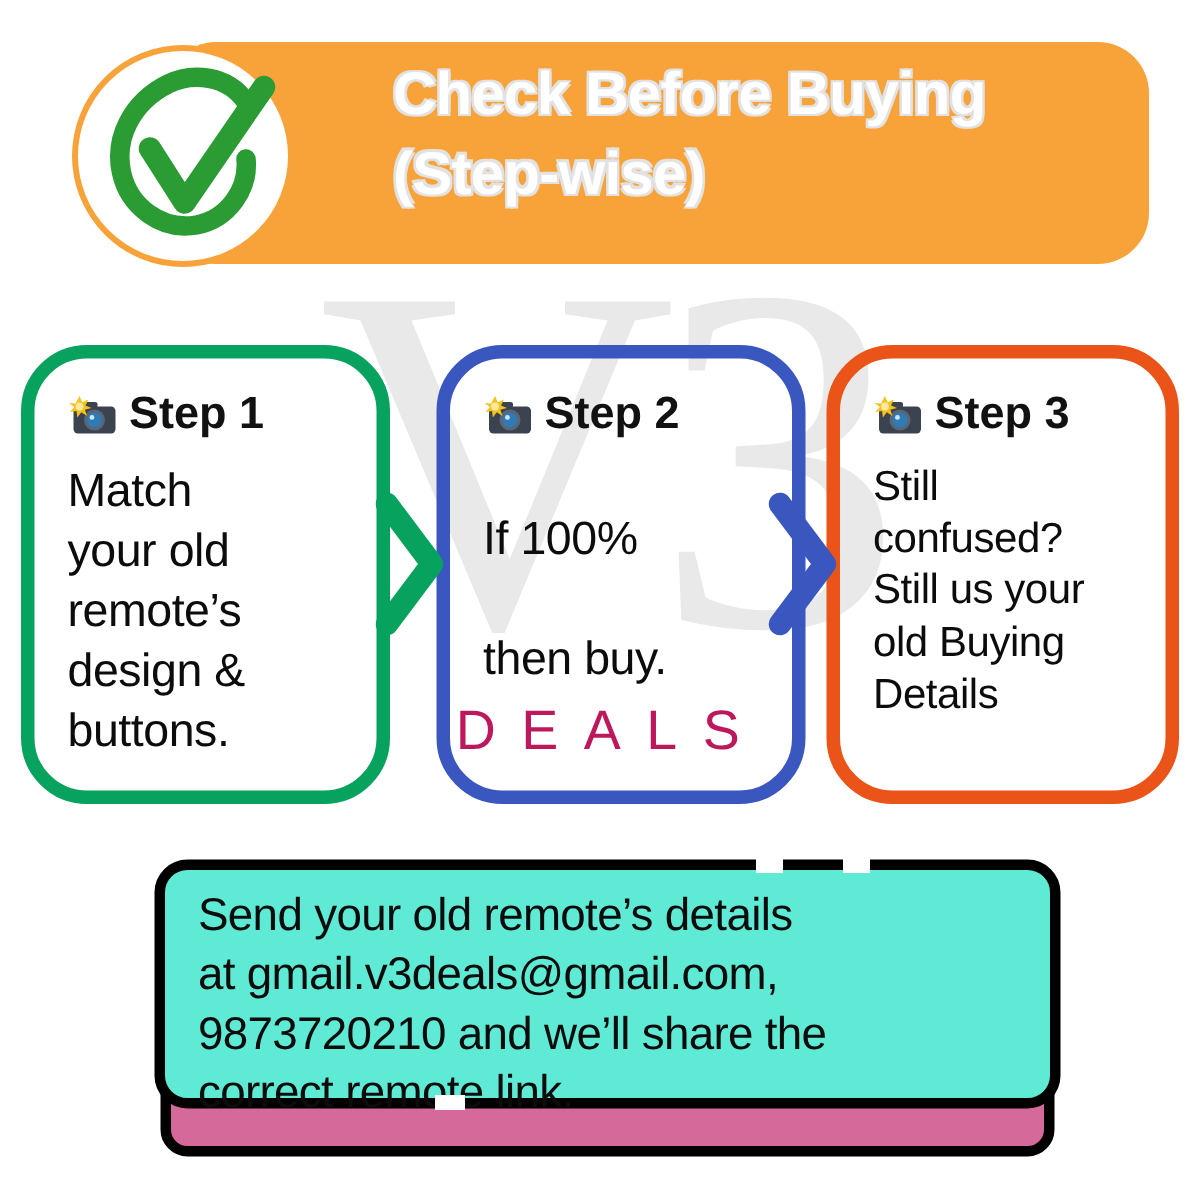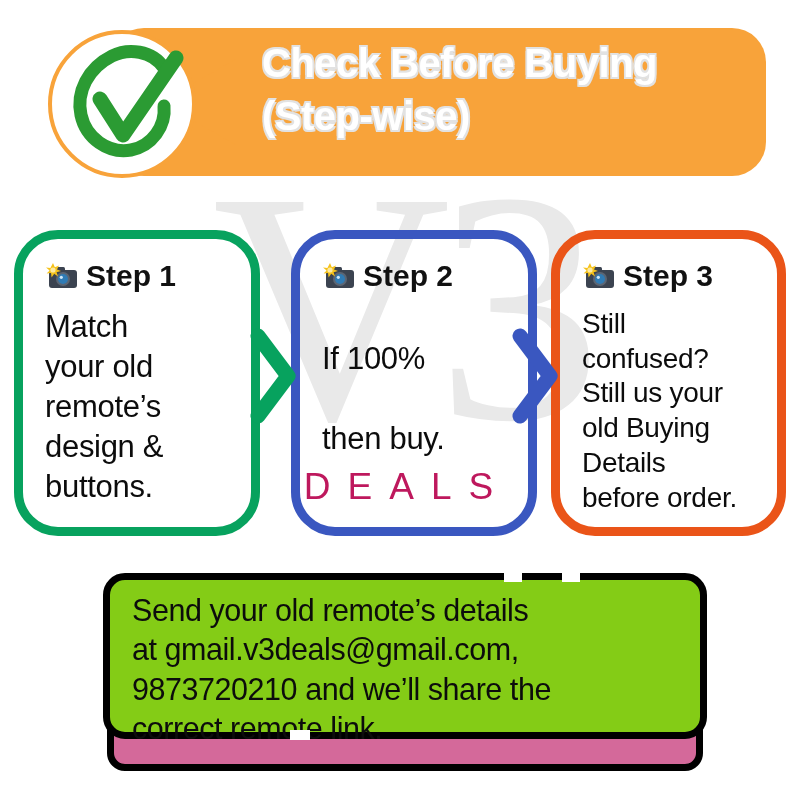--- a/index.html
+++ b/index.html
@@ -127,21 +127,21 @@
     border-radius: 44px;
     z-index: 3;
     padding: 22px 16px 10px 22px;
   }
   #step-card-1 { left: 14px;  border-color: #07a25e; }
   #step-card-2 { left: 291px; border-color: #3a57c0; }
   #step-card-3 { left: 551px; border-color: #ea5418; width: 235px; }
 
   .step-head {
     display: flex;
-    align-items: center;
+    align-items: flex-end;
     gap: 7px;
     font-size: 30px;
     font-weight: 700;
     color: #111111;
     line-height: 1;
     margin-bottom: 16px;
     white-space: nowrap;
   }
   .cam-emoji { display: inline-block; width: 34px; height: 27px; position: relative; flex: none; }
 
@@ -178,21 +178,21 @@
     background: #d4699a;
     border: 7px solid #000000;
     border-radius: 18px;
   }
   #callout-panel {
     position: absolute;
     left: 0;
     top: 0;
     width: 604px;
     height: 166px;
-    background: #84cc16;
+    background: #5eead4;
     border-radius: 22px;
     border: 7px solid #000000;
   }
   
   .dash-gap {
     position: absolute;
     height: 10px;
     background: #ffffff;
     top: -8px;
     z-index: 2;
@@ -307,21 +307,20 @@
         </svg>
       </span>
       <span>Step 3</span>
     </div>
     <div class="step-body">
       <span>Still</span><br>
       <span>confused?</span><br>
       <span>Still us your</span><br>
       <span>old Buying</span><br>
       <span>Details</span><br>
-      <span>before order.</span>
     </div>
   </div>
 
   <div class="chevron" id="chevron-1">
     <svg width="56" height="100" viewBox="0 0 56 100" aria-hidden="true">
       <path d="M14 10 L44 50 L14 90" fill="none" stroke="#07a25e" stroke-width="15" stroke-linecap="round" stroke-linejoin="round"></path>
     </svg>
   </div>
 
   <div class="chevron" id="chevron-2">

